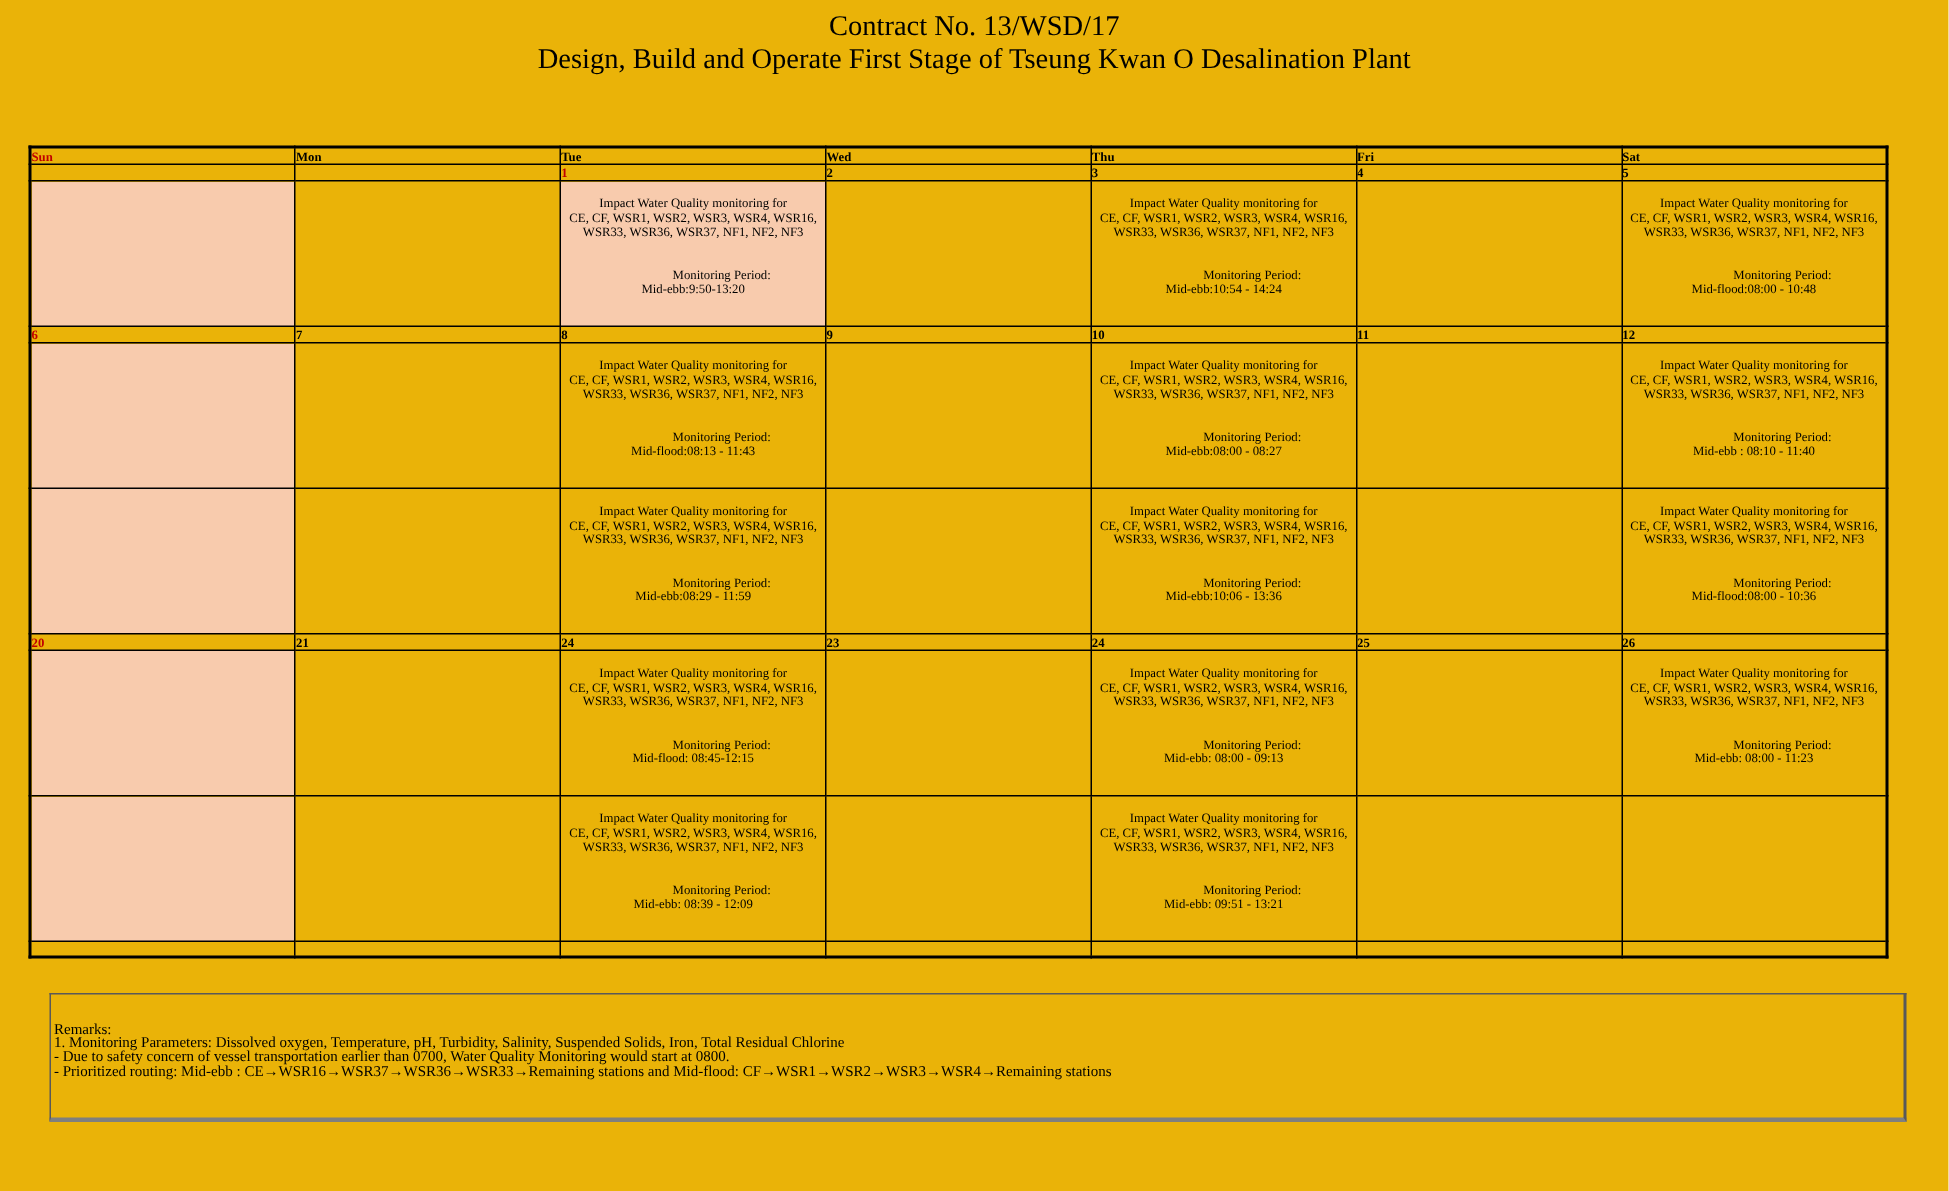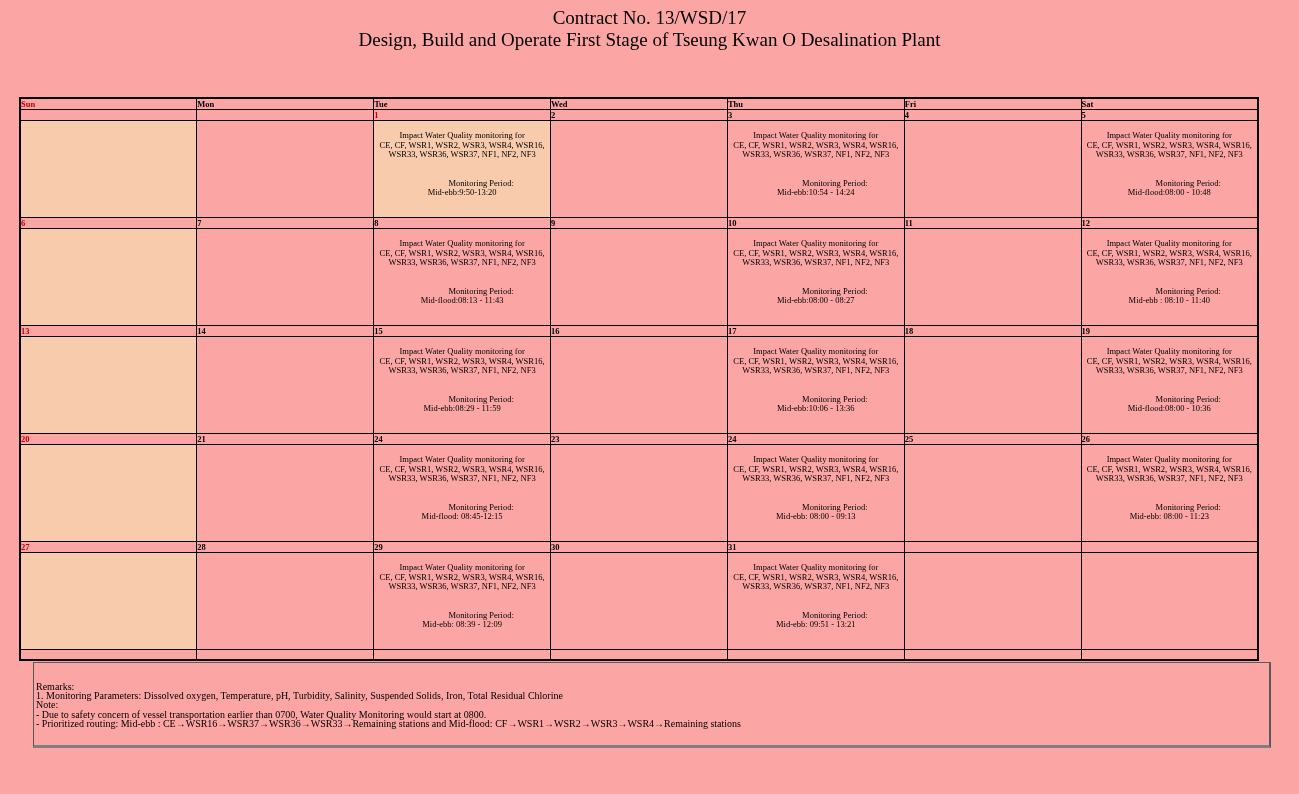--- a/index.html
+++ b/index.html
@@ -1,17 +1,17 @@
 <!DOCTYPE html>
 <html style="--highlight: #F8CBAD; --red: #C00000;"><head>
 <meta charset="utf-8">
 <style>
   html,body { margin:0; padding:0; background:#fff; }
   .page {
-    position:relative; width:1299px; height:794px; background:#fca5a5;
+    position:relative; width:1299px; height:794px; background:#eab308;
     font-family:"Liberation Serif", serif; color:#000; overflow:hidden;
   }
   .title-block { position:absolute; top:7px; left:0; width:100%; text-align:center; }
   .title-line { font-size:19px; line-height:21.5px; white-space:nowrap; }
 
   table.calendar {
     position:absolute; left:19px; top:97px; width:1240px;
     border-collapse:collapse; table-layout:fixed; border:2px solid #000;
   }
   table.calendar th, table.calendar td {
@@ -143,29 +143,20 @@
             <div class="cell-text">
               <div>Impact Water Quality monitoring for</div>
               <div>CE, CF, WSR1, WSR2, WSR3, WSR4, WSR16,</div>
               <div>WSR33, WSR36, WSR37, NF1, NF2, NF3</div>
               <div class="period-label">Monitoring Period:</div>
               <div>Mid-ebb : 08:10 - 11:40</div>
             </div>
           </td>
         </tr>
         <tr>
-          <td class="date-cell red">13</td>
-          <td class="date-cell">14</td>
-          <td class="date-cell">15</td>
-          <td class="date-cell">16</td>
-          <td class="date-cell">17</td>
-          <td class="date-cell">18</td>
-          <td class="date-cell">19</td>
-        </tr>
-        <tr>
           <td class="content-cell highlight"></td>
           <td class="content-cell"></td>
           <td class="content-cell">
             <div class="cell-text">
               <div>Impact Water Quality monitoring for</div>
               <div>CE, CF, WSR1, WSR2, WSR3, WSR4, WSR16,</div>
               <div>WSR33, WSR36, WSR37, NF1, NF2, NF3</div>
               <div class="period-label">Monitoring Period:</div>
               <div>Mid-ebb:08:29 - 11:59</div>
             </div>
@@ -227,29 +218,20 @@
             <div class="cell-text">
               <div>Impact Water Quality monitoring for</div>
               <div>CE, CF, WSR1, WSR2, WSR3, WSR4, WSR16,</div>
               <div>WSR33, WSR36, WSR37, NF1, NF2, NF3</div>
               <div class="period-label">Monitoring Period:</div>
               <div>Mid-ebb: 08:00 - 11:23</div>
             </div>
           </td>
         </tr>
         <tr>
-          <td class="date-cell red">27</td>
-          <td class="date-cell">28</td>
-          <td class="date-cell">29</td>
-          <td class="date-cell">30</td>
-          <td class="date-cell">31</td>
-          <td class="date-cell"></td>
-          <td class="date-cell"></td>
-        </tr>
-        <tr>
           <td class="content-cell highlight"></td>
           <td class="content-cell"></td>
           <td class="content-cell">
             <div class="cell-text">
               <div>Impact Water Quality monitoring for</div>
               <div>CE, CF, WSR1, WSR2, WSR3, WSR4, WSR16,</div>
               <div>WSR33, WSR36, WSR37, NF1, NF2, NF3</div>
               <div class="period-label">Monitoring Period:</div>
               <div>Mid-ebb: 08:39 - 12:09</div>
             </div>
@@ -275,18 +257,17 @@
           <td></td>
           <td></td>
           <td></td>
         </tr>
       </tbody>
   </table>
 
   <div class="remarks-box">
     <div class="remark-line">Remarks:</div>
     <div class="remark-line">1. Monitoring Parameters: Dissolved oxygen, Temperature, pH, Turbidity, Salinity, Suspended Solids, Iron, Total Residual Chlorine</div>
-    <div class="remark-line">Note:</div>
     <div class="remark-line">- Due to safety concern of vessel transportation earlier than 0700, Water Quality Monitoring would start at 0800.</div>
     <div class="remark-line">- Prioritized routing: Mid-ebb : CE→WSR16→WSR37→WSR36→WSR33→Remaining stations and Mid-flood: CF→WSR1→WSR2→WSR3→WSR4→Remaining stations</div>
   </div>
 
 </div>
 
 </body></html>

